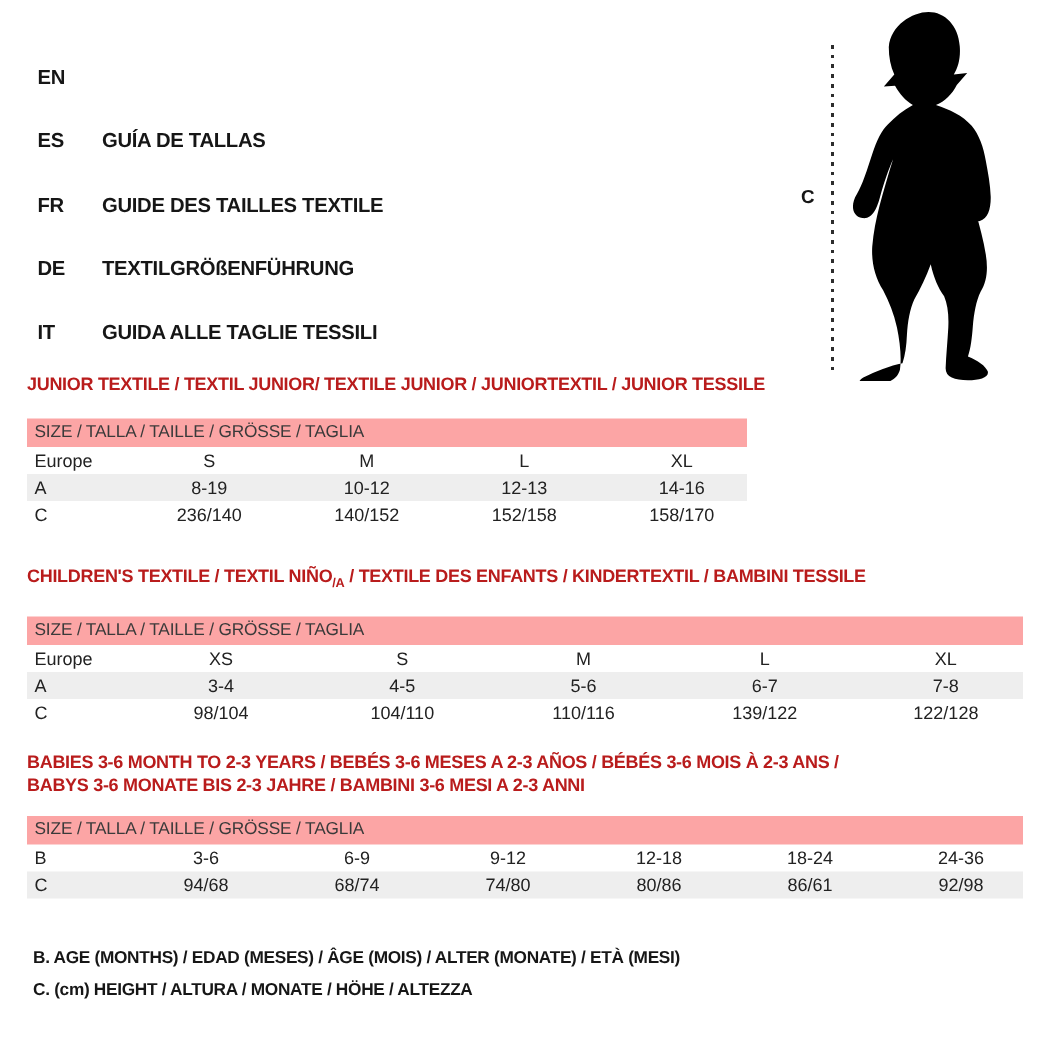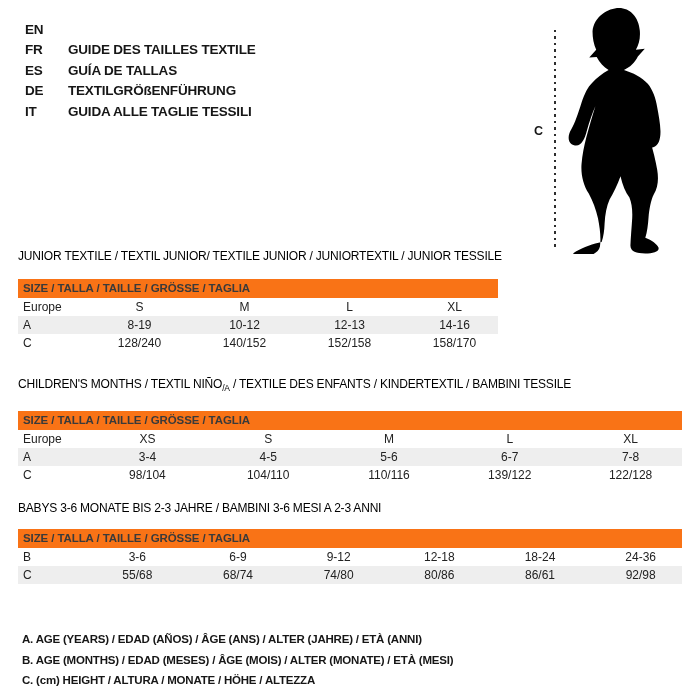--- a/index.html
+++ b/index.html
@@ -4,69 +4,69 @@
 <style>
   html,body{margin:0;padding:0;background:#fff;}
   .page{
     position:relative;width:700px;height:700px;background:#ffffff;
     font-family:"Liberation Sans",sans-serif;color:#1c1c1c;overflow:hidden;
   }
 
   
   .lang-block{position:absolute;left:25px;top:19px;}
   .lang-row{display:flex;height:20.5px;align-items:center;
-    font-weight:bold;font-size:13.5px;letter-spacing:-0.2px;color:#161616;}
+    font-weight:bold;font-size:13.5px;letter-spacing:-0.2px;color:#161616;margin-top:22px;}
   .lang-code{width:43px;flex:0 0 43px;}
 
   
   .figure{position:absolute;left:528px;top:4px;width:165px;height:252px;}
   .c-label{position:absolute;left:6px;top:120px;font-weight:bold;font-size:12.5px;color:#161616;}
   .dash-line{position:absolute;left:26px;top:26px;width:2px;height:218px;
     background:repeating-linear-gradient(to bottom,#2d2d2d 0 2.5px,transparent 2.5px 6.5px);}
   .toddler-svg{position:absolute;left:36px;top:2px;width:112px;height:248px;}
 
   
   .section{position:absolute;left:18px;width:664px;}
   .sec-junior{top:249px;}
   .sec-children{top:377px;}
   .sec-babies{top:501px;}
-  .section-title{font-weight:normal;font-size:12px;letter-spacing:-0.2px;color:#000000;
+  .section-title{font-weight:bold;font-size:12px;letter-spacing:-0.2px;color:#b91c1c;
     line-height:15px;white-space:nowrap;}
   .section-title sub{font-size:8.5px;}
   .tbl{margin-top:15px;}
   .tbl.w-junior{width:480px;}
   .tbl.w-full{width:664px;}
-  .size-bar{height:19px;line-height:19px;background:#f97316;color:#3a3a3a;
-    font-size:11.5px;padding-left:5px;letter-spacing:-0.1px;font-weight:bold;}
+  .size-bar{height:19px;line-height:19px;background:#fca5a5;color:#3a3a3a;
+    font-size:11.5px;padding-left:5px;letter-spacing:-0.1px;}
   .trow{display:flex;height:18px;line-height:18px;font-size:12px;color:#222;gap:18px;}
   .trow.shaded{background:#eeeeee;}
   .rlabel{flex:0 0 55px;padding-left:5px;text-align:left;}
   .cell{flex:1;text-align:center;}
 
   
   .footnotes{position:absolute;left:22px;top:629px;}
   .footnote{font-weight:bold;font-size:11.5px;letter-spacing:-0.2px;
     line-height:20.5px;color:#161616;white-space:nowrap;}
 </style>
 </head>
 <body>
 
 <div class="page">
 
   <div class="lang-block">
     <div class="lang-row">
       <span class="lang-code">EN</span>
     </div>
     <div class="lang-row">
+      <span class="lang-code">ES</span>
+      <span class="lang-label">GUÍA DE TALLAS</span>
+    </div>
+    <div class="lang-row">
       <span class="lang-code">FR</span>
       <span class="lang-label">GUIDE DES TAILLES TEXTILE</span>
-    </div>
-    <div class="lang-row">
-      <span class="lang-code">ES</span>
-      <span class="lang-label">GUÍA DE TALLAS</span>
     </div>
     <div class="lang-row">
       <span class="lang-code">DE</span>
       <span class="lang-label">TEXTILGRÖßENFÜHRUNG</span>
     </div>
     <div class="lang-row">
       <span class="lang-code">IT</span>
       <span class="lang-label">GUIDA ALLE TAGLIE TESSILI</span>
     </div>
   </div>
@@ -135,30 +135,30 @@
       </div>
       <div class="trow shaded">
         <span class="rlabel">A</span>
         <span class="cell">8-19</span>
         <span class="cell">10-12</span>
         <span class="cell">12-13</span>
         <span class="cell">14-16</span>
       </div>
       <div class="trow">
         <span class="rlabel">C</span>
-        <span class="cell">128/240</span>
+        <span class="cell">236/140</span>
         <span class="cell">140/152</span>
         <span class="cell">152/158</span>
         <span class="cell">158/170</span>
       </div>
     </div>
   </div>
 
   <div class="section sec-children">
-    <div class="section-title"><span>CHILDREN'S MONTHS / TEXTIL NIÑO</span><sub>/A</sub><span> / TEXTILE DES ENFANTS / KINDERTEXTIL / BAMBINI TESSILE</span></div>
+    <div class="section-title"><span>CHILDREN'S TEXTILE / TEXTIL NIÑO</span><sub>/A</sub><span> / TEXTILE DES ENFANTS / KINDERTEXTIL / BAMBINI TESSILE</span></div>
     <div class="tbl w-full">
       <div class="size-bar">SIZE / TALLA / TAILLE / GRÖSSE / TAGLIA</div>
       <div class="trow">
         <span class="rlabel">Europe</span>
         <span class="cell">XS</span>
         <span class="cell">S</span>
         <span class="cell">M</span>
         <span class="cell">L</span>
         <span class="cell">XL</span>
       </div>
@@ -175,43 +175,43 @@
         <span class="cell">98/104</span>
         <span class="cell">104/110</span>
         <span class="cell">110/116</span>
         <span class="cell">139/122</span>
         <span class="cell">122/128</span>
       </div>
     </div>
   </div>
 
   <div class="section sec-babies">
+    <div class="section-title">BABIES 3-6 MONTH TO 2-3 YEARS / BEBÉS 3-6 MESES A 2-3 AÑOS / BÉBÉS 3-6 MOIS À 2-3 ANS /</div>
     <div class="section-title">BABYS 3-6 MONATE BIS 2-3 JAHRE / BAMBINI 3-6 MESI A 2-3 ANNI</div>
     <div class="tbl w-full" style="margin-top:13px;">
       <div class="size-bar">SIZE / TALLA / TAILLE / GRÖSSE / TAGLIA</div>
       <div class="trow">
         <span class="rlabel">B</span>
         <span class="cell">3-6</span>
         <span class="cell">6-9</span>
         <span class="cell">9-12</span>
         <span class="cell">12-18</span>
         <span class="cell">18-24</span>
         <span class="cell">24-36</span>
       </div>
       <div class="trow shaded">
         <span class="rlabel">C</span>
-        <span class="cell">55/68</span>
+        <span class="cell">94/68</span>
         <span class="cell">68/74</span>
         <span class="cell">74/80</span>
         <span class="cell">80/86</span>
         <span class="cell">86/61</span>
         <span class="cell">92/98</span>
       </div>
     </div>
   </div>
 
   <div class="footnotes">
-    <div class="footnote">A. AGE (YEARS) / EDAD (AÑOS) / ÂGE (ANS) / ALTER (JAHRE) / ETÀ (ANNI)</div>
     <div class="footnote">B. AGE (MONTHS) / EDAD (MESES) / ÂGE (MOIS) / ALTER (MONATE) / ETÀ (MESI)</div>
     <div class="footnote">C. (cm) HEIGHT / ALTURA / MONATE / HÖHE / ALTEZZA</div>
   </div>
 
 </div>
 
 </body></html>

